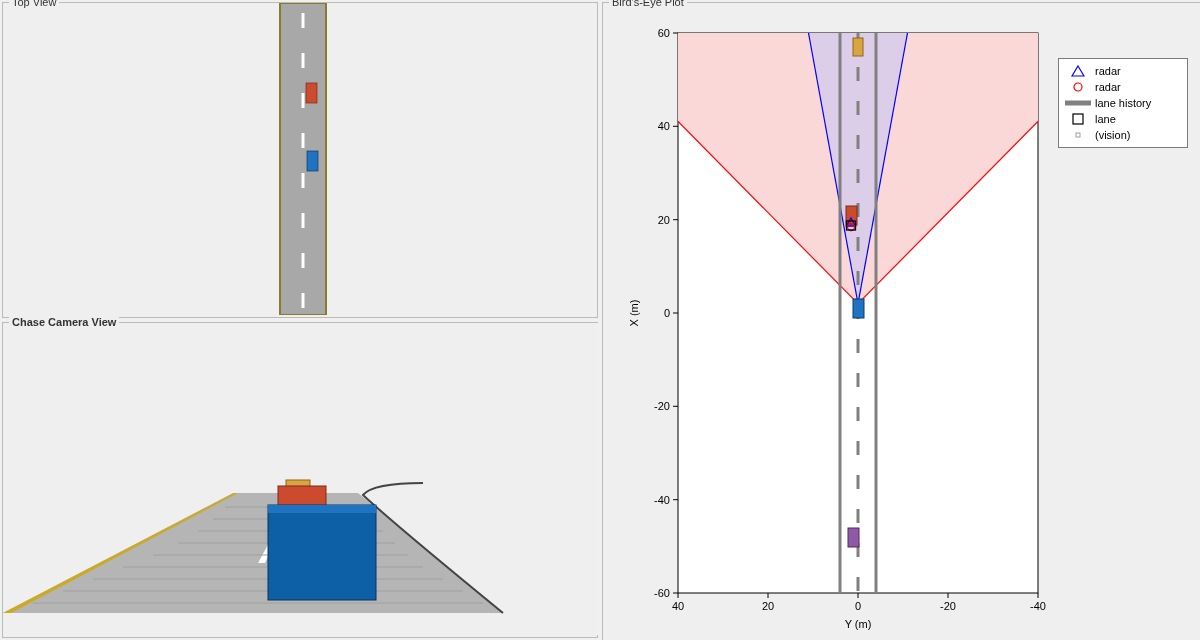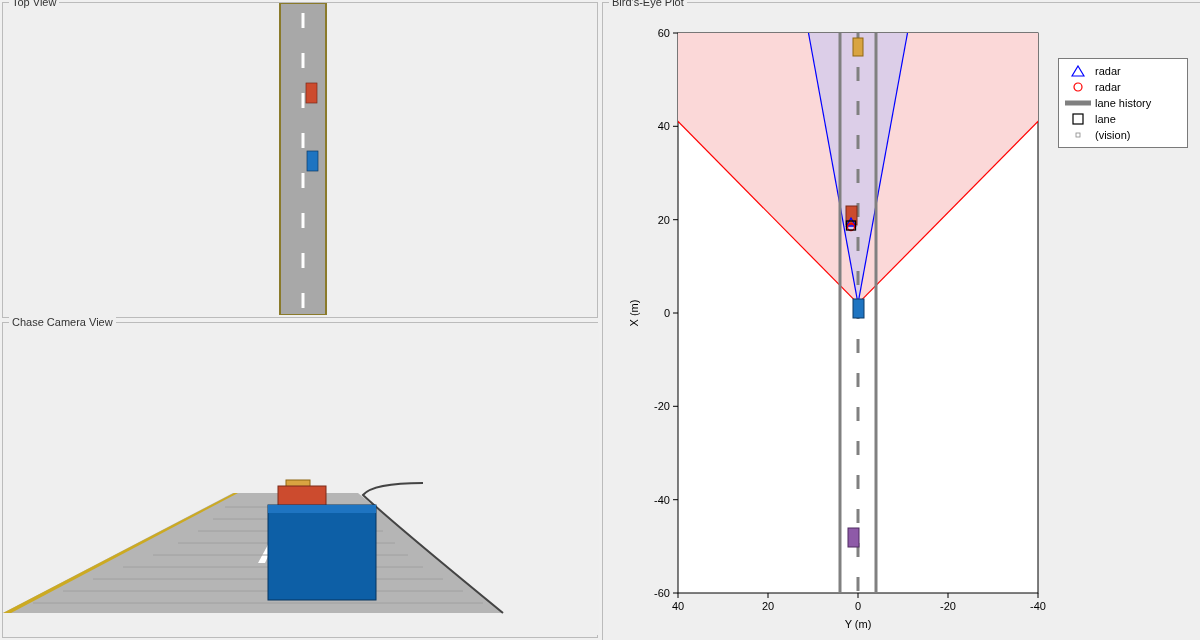--- a/index.html
+++ b/index.html
@@ -2,21 +2,21 @@
 <html><head>
 <meta charset="utf-8">
 <style>
   * { box-sizing: border-box; }
   html, body { margin:0; padding:0; width:1200px; height:640px; background:#f0f0f0; font-family: sans-serif; font-size:11px; color:#000; }
   .container { display:flex; width:1160px; height:640px; }
   .left-col { display:flex; flex-direction:column; width:600px; height:640px; }
   .panel { position:relative; border:1px solid #bbb; background:#efefef; margin:2px; }
   .panel-title { position:absolute; top:-7px; left:6px; background:#efefef; padding:0 3px; font-size:11px; color:#333; }
   .top-view { flex:1; }
-  .chase-view { flex:1; }
+  .chase-view { flex:1;font-weight:bold; }
   .right-col { width:600px; height:640px; position:relative; }
   .axis-tick { stroke:#000; stroke-width:1; }
   .legend-box { position:absolute; left:455px; top:55px; width:130px; background:#fff; border:1px solid #7a7a7a; padding:4px 6px; font-size:11px; }
   .legend-row { display:flex; align-items:center; height:16px; }
   .legend-swatch { width:26px; display:flex; justify-content:center; align-items:center; margin-right:4px; }
 </style>
 </head>
 <body>
 
 <div class="container">

